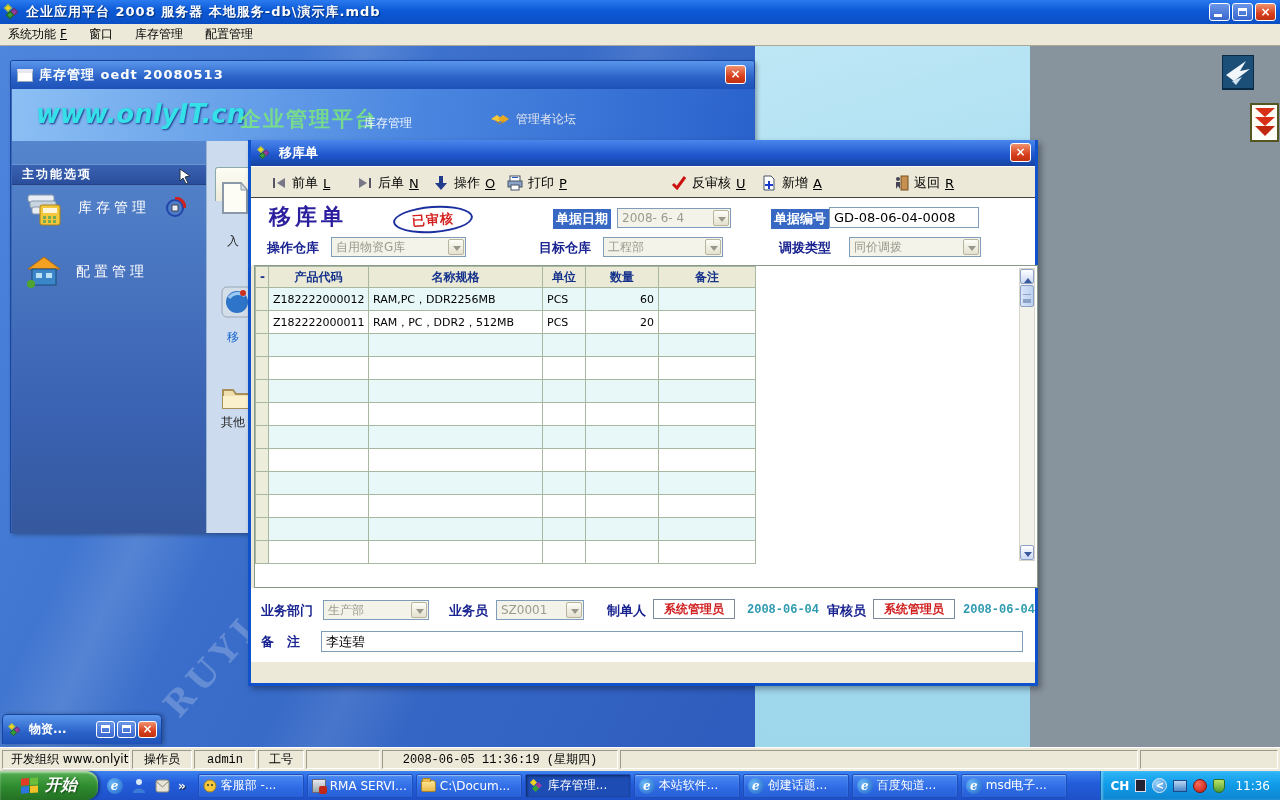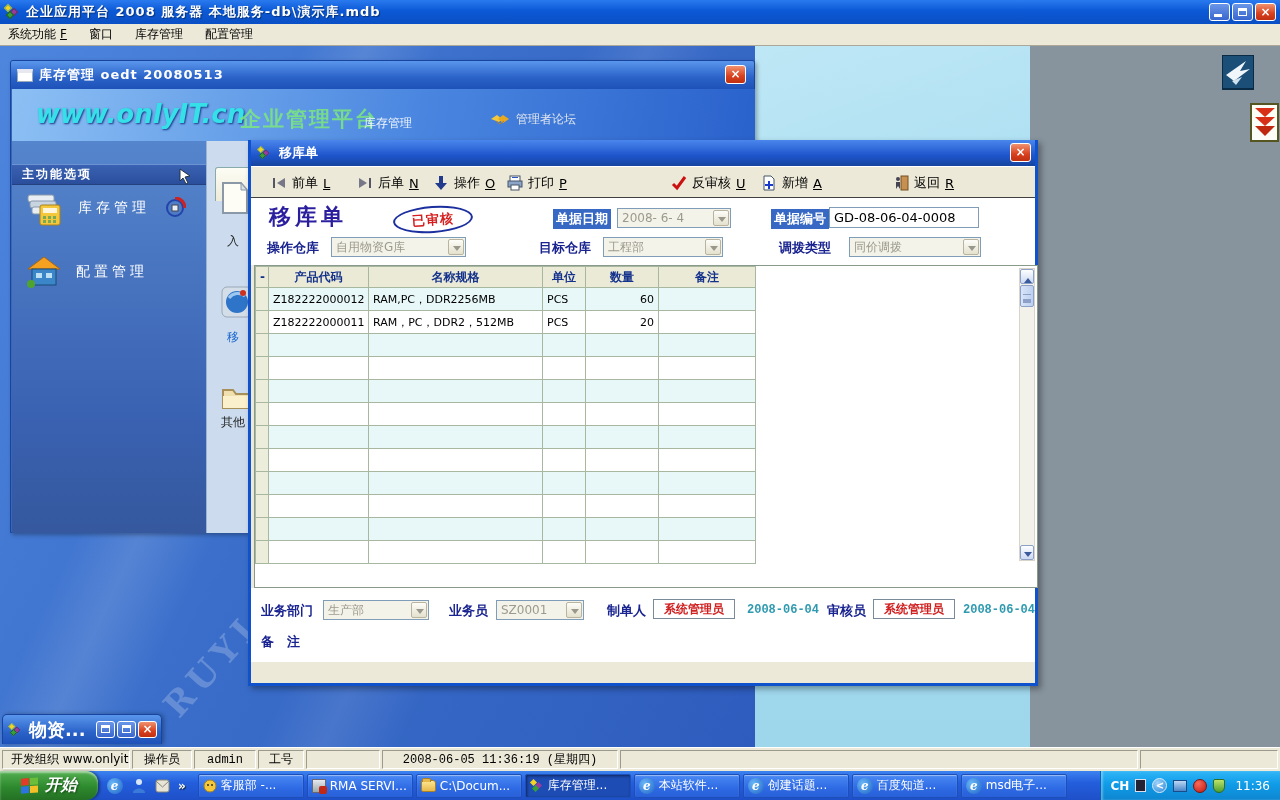--- a/index.html
+++ b/index.html
@@ -120,21 +120,21 @@
   .dateval { position:absolute; top:0; color:#2E9AB0; font-size:12px; font-weight:bold; font-family:"Liberation Mono", monospace; }
 
   .dlg-status { position:absolute; left:0; top:522px; width:784px; height:22px; background:#ECE9D8; display:flex; gap:3px; padding:2px 2px 0 2px; }
   .dlg-status .cell { border:1px solid; border-color:#999 #fff #fff #999; height:18px; line-height:17px; padding-left:6px; color:#16207E; font-size:12px; }
   .dlg-status .c1 { width:300px; }
   .dlg-status .c2 { flex:1; }
 
   
   .mini-win { position:absolute; left:2px; top:668px; width:160px; height:30px; border:1px solid #16449E; border-bottom:none; border-radius:5px 5px 0 0;
     background:linear-gradient(#5A96EC,#2A62C8 60%,#1E52B8); display:flex; align-items:center; padding:0 4px; box-shadow:2px 0 4px rgba(0,0,0,.3); }
-  .mini-title { color:#fff; font-weight:bold; font-size:18px; margin-left:4px; flex:1; }
+  .mini-title { color:#fff; font-weight:bold; font-size:12px; margin-left:4px; flex:1; }
 
   
   .statusbar { position:absolute; left:0; top:747px; width:1280px; height:24px; background:#ECE9D8; border-top:1px solid #fff; display:flex; align-items:stretch; padding:2px 2px; gap:2px; }
   .statusbar .pane { border:1px solid; border-color:#9C9A8C #fff #fff #9C9A8C; display:flex; align-items:center; padding:0 8px; font-size:12px; color:#000; white-space:nowrap; overflow:hidden; }
   .mono { font-family:"Liberation Mono", monospace; }
 
   
   .taskbar { position:absolute; left:0; top:771px; width:1280px; height:29px; background:linear-gradient(#3C82F0,#245EDC 40%,#1E50C8); display:flex; align-items:center; }
   .start-btn { width:98px; height:29px; border-radius:0 12px 12px 0; background:linear-gradient(#55B052,#2E8A2E 55%,#247024); box-shadow:inset 0 2px 2px rgba(255,255,255,.5), 2px 0 3px rgba(0,0,0,.4); display:flex; align-items:center; justify-content:center; gap:6px; cursor:pointer; }
   .start-btn span { color:#fff; font-weight:bold; font-style:italic; font-size:16px; text-shadow:1px 1px 2px #1A4A1A; }
@@ -573,20 +573,21 @@
             </span>
         </span>
         <span class="flab" style="left:356px; top:14px;">制单人</span>
         <span class="redbox" style="left:402px; top:11px; width:82px;">系统管理员</span>
         <span class="dateval" style="left:496px; top:15px;">2008-06-04</span>
         <span class="flab" style="left:576px; top:14px;">审核员</span>
         <span class="redbox" style="left:622px; top:11px; width:82px;">系统管理员</span>
         <span class="dateval" style="left:712px; top:15px;">2008-06-04</span>
 
         <span class="flab" style="left:10px; top:45px;">备　注</span>
+        <span class="tinput" style="left:70px; top:43px; width:702px;">李连碧</span>
       </div>
 
     </div>
 
     <div class="mini-win">
       <span class="app-icon" style="transform:scale(.85);">
           <i class="dia d1"></i>
           <i class="dia d2"></i>
           <i class="dia d3"></i>
         </span>

